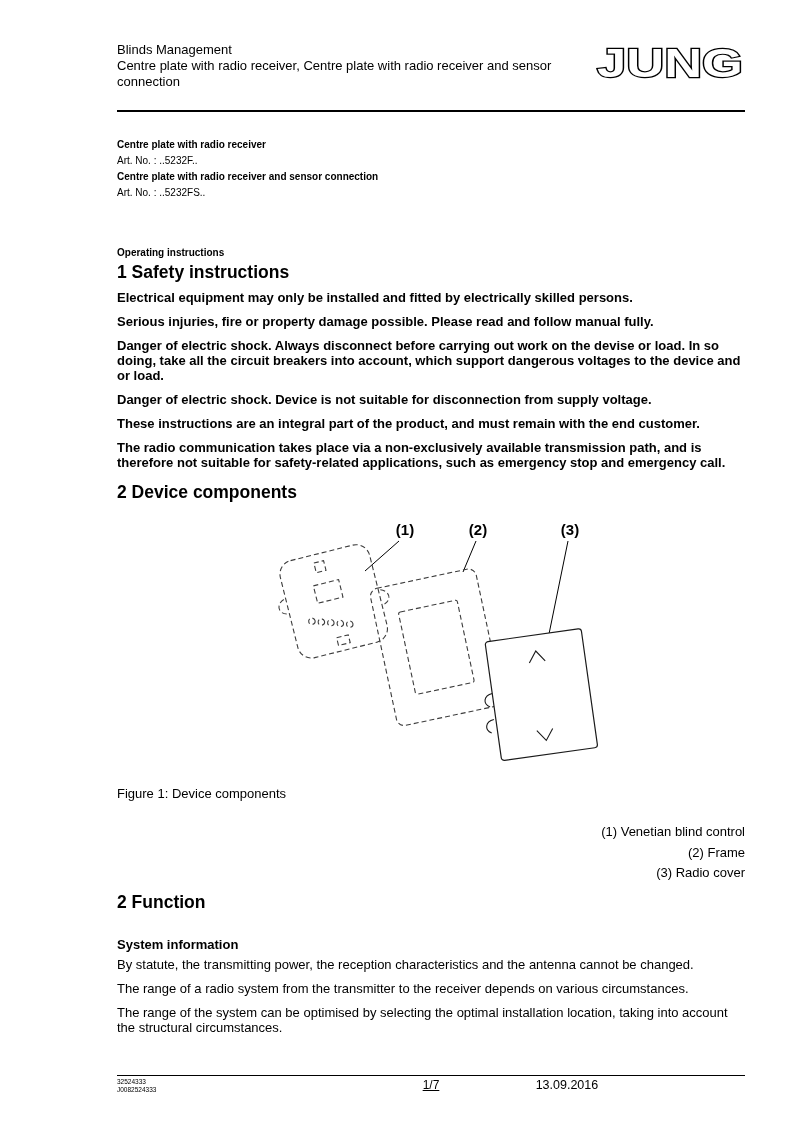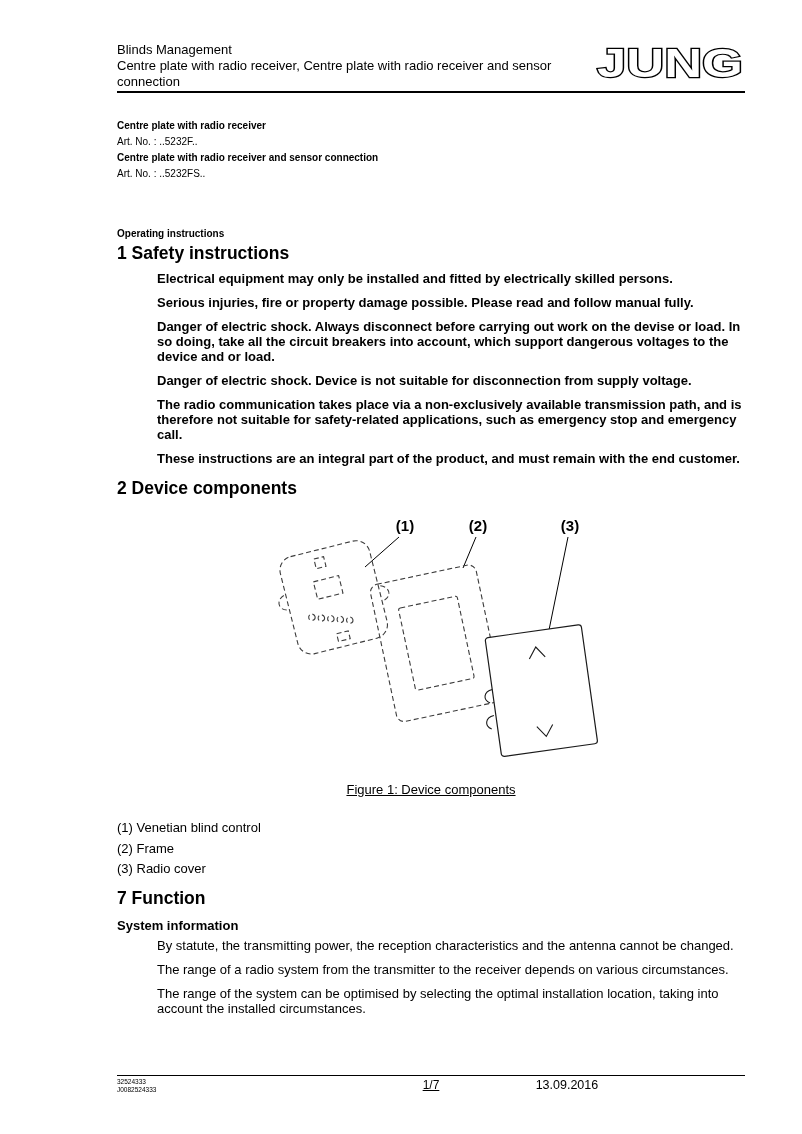--- a/index.html
+++ b/index.html
@@ -1,42 +1,42 @@
 <!DOCTYPE html>
 <html><head>
 <meta charset="utf-8">
 <style>
   * { margin:0; padding:0; box-sizing:border-box; }
   html, body { background:#ffffff; }
   body { width:802px; height:1134px; font-family:"Liberation Sans", sans-serif; color:#000; }
   .page { position:relative; width:802px; height:1134px; overflow:hidden; background:#fff; }
   .content { padding:0 57px 0 117px; }
 
-  .doc-header { margin-top:42px; position:relative; border-bottom:2px solid #000; padding-bottom:1px; min-height:50px; }
+  .doc-header { margin-top:42px; position:relative; border-bottom:2px solid #000; padding-bottom:20px; min-height:50px; }
   .header-text { width:458px; font-size:13px; line-height:16px; }
   .logo { position:absolute; right:0; top:1px; width:150px; height:40px; }
 
   .product { margin-top:25px; font-size:10px; line-height:16px; }
   .bold { font-weight:bold; }
   .doc-type { margin-top:46px; font-size:10px; font-weight:bold; }
 
   h1 { font-size:17.5px; line-height:20px; font-weight:bold; }
   .h1-safety { margin-top:4px; }
   .h1-components { margin-top:12px; }
   .h1-function { margin-top:12px; }
 
-  .para { font-size:13px; line-height:15px; margin-bottom:9px;margin-left:40px; }
+  .para { font-size:13px; line-height:15px; margin-bottom:9px; }
   .para.first { margin-top:8px; }
   .para-bold { font-weight:bold; }
 
   .figure { display:block; margin:14px 0 0 148px; }
-  .figcaption { text-align:center; font-size:13px; margin-top:8px;text-decoration:underline; }
+  .figcaption { font-size:13px; margin-top:8px; }
   .items { margin-top:24px; font-size:13px; }
-  .items .item { line-height:14px; margin-bottom:6.5px; }
-  .subheading { font-size:13px; font-weight:bold; margin-top:10px; margin-bottom:5px; }
+  .items .item { line-height:14px; margin-bottom:6.5px;text-align:right; }
+  .subheading { font-size:13px; font-weight:bold; margin-top:25px; margin-bottom:5px; }
 
   .footer { position:absolute; left:117px; right:57px; top:1075px; border-top:1px solid #000; display:flex; align-items:flex-start; padding-top:2px; }
   .footer-col { flex:1; }
   .footer-left { font-size:6.5px; line-height:7.5px; }
   .footer-center { text-align:center; font-size:12px;text-decoration:underline; }
   .footer-right { font-size:12.5px; }
 
   .fig-label { font-family:"Liberation Sans", sans-serif; font-size:15px; font-weight:bold; fill:#000; }
   .leader { stroke:#000; stroke-width:1; }
   .dash { fill:none; stroke:#3c3c3c; stroke-width:1.1; stroke-dasharray:5 3; }
@@ -68,22 +68,22 @@
       <p>Art. No. : ..5232FS..</p>
     </section>
 
     <p class="doc-type">Operating instructions</p>
 
     <h1 class="h1-safety">1 Safety instructions</h1>
     <p class="para para-bold first">Electrical equipment may only be installed and fitted by electrically skilled persons.</p>
     <p class="para para-bold">Serious injuries, fire or property damage possible. Please read and follow manual fully.</p>
     <p class="para para-bold">Danger of electric shock. Always disconnect before carrying out work on the devise or load. In so doing, take all the circuit breakers into account, which support dangerous voltages to the device and or load.</p>
     <p class="para para-bold">Danger of electric shock. Device is not suitable for disconnection from supply voltage.</p>
+    <p class="para para-bold">These instructions are an integral part of the product, and must remain with the end customer.</p>
     <p class="para para-bold">The radio communication takes place via a non-exclusively available transmission path, and is therefore not suitable for safety-related applications, such as emergency stop and emergency call.</p>
-    <p class="para para-bold">These instructions are an integral part of the product, and must remain with the end customer.</p>
 
     <h1 class="h1-components">2 Device components</h1>
 
     <svg class="figure" width="350" height="262" viewBox="0 0 350 262" xmlns="http://www.w3.org/2000/svg">
       <text class="fig-label" x="140" y="19" text-anchor="middle">(1)</text>
       <text class="fig-label" x="213" y="19" text-anchor="middle">(2)</text>
       <text class="fig-label" x="305" y="19" text-anchor="middle">(3)</text>
       <line class="leader" x1="134" y1="25" x2="100" y2="55"></line>
       <line class="leader" x1="211" y1="25" x2="198" y2="56"></line>
       <line class="leader" x1="303" y1="25" x2="284" y2="118"></line>
@@ -117,25 +117,25 @@
     </svg>
 
     <p class="figcaption">Figure 1: Device components</p>
 
     <div class="items">
       <p class="item">(1) Venetian blind control</p>
       <p class="item">(2) Frame</p>
       <p class="item">(3) Radio cover</p>
     </div>
 
-    <h1 class="h1-function">7 Function</h1>
+    <h1 class="h1-function">2 Function</h1>
     <p class="subheading">System information</p>
     <p class="para">By statute, the transmitting power, the reception characteristics and the antenna cannot be changed.</p>
     <p class="para">The range of a radio system from the transmitter to the receiver depends on various circumstances.</p>
-    <p class="para">The range of the system can be optimised by selecting the optimal installation location, taking into account the installed circumstances.</p>
+    <p class="para">The range of the system can be optimised by selecting the optimal installation location, taking into account the structural circumstances.</p>
 
   </div>
 
   <footer class="footer">
     <div class="footer-col footer-left">
       <div>32524333</div>
       <div>J0082524333</div>
     </div>
     <div class="footer-col footer-center">1/7</div>
     <div class="footer-col footer-right">13.09.2016</div>

